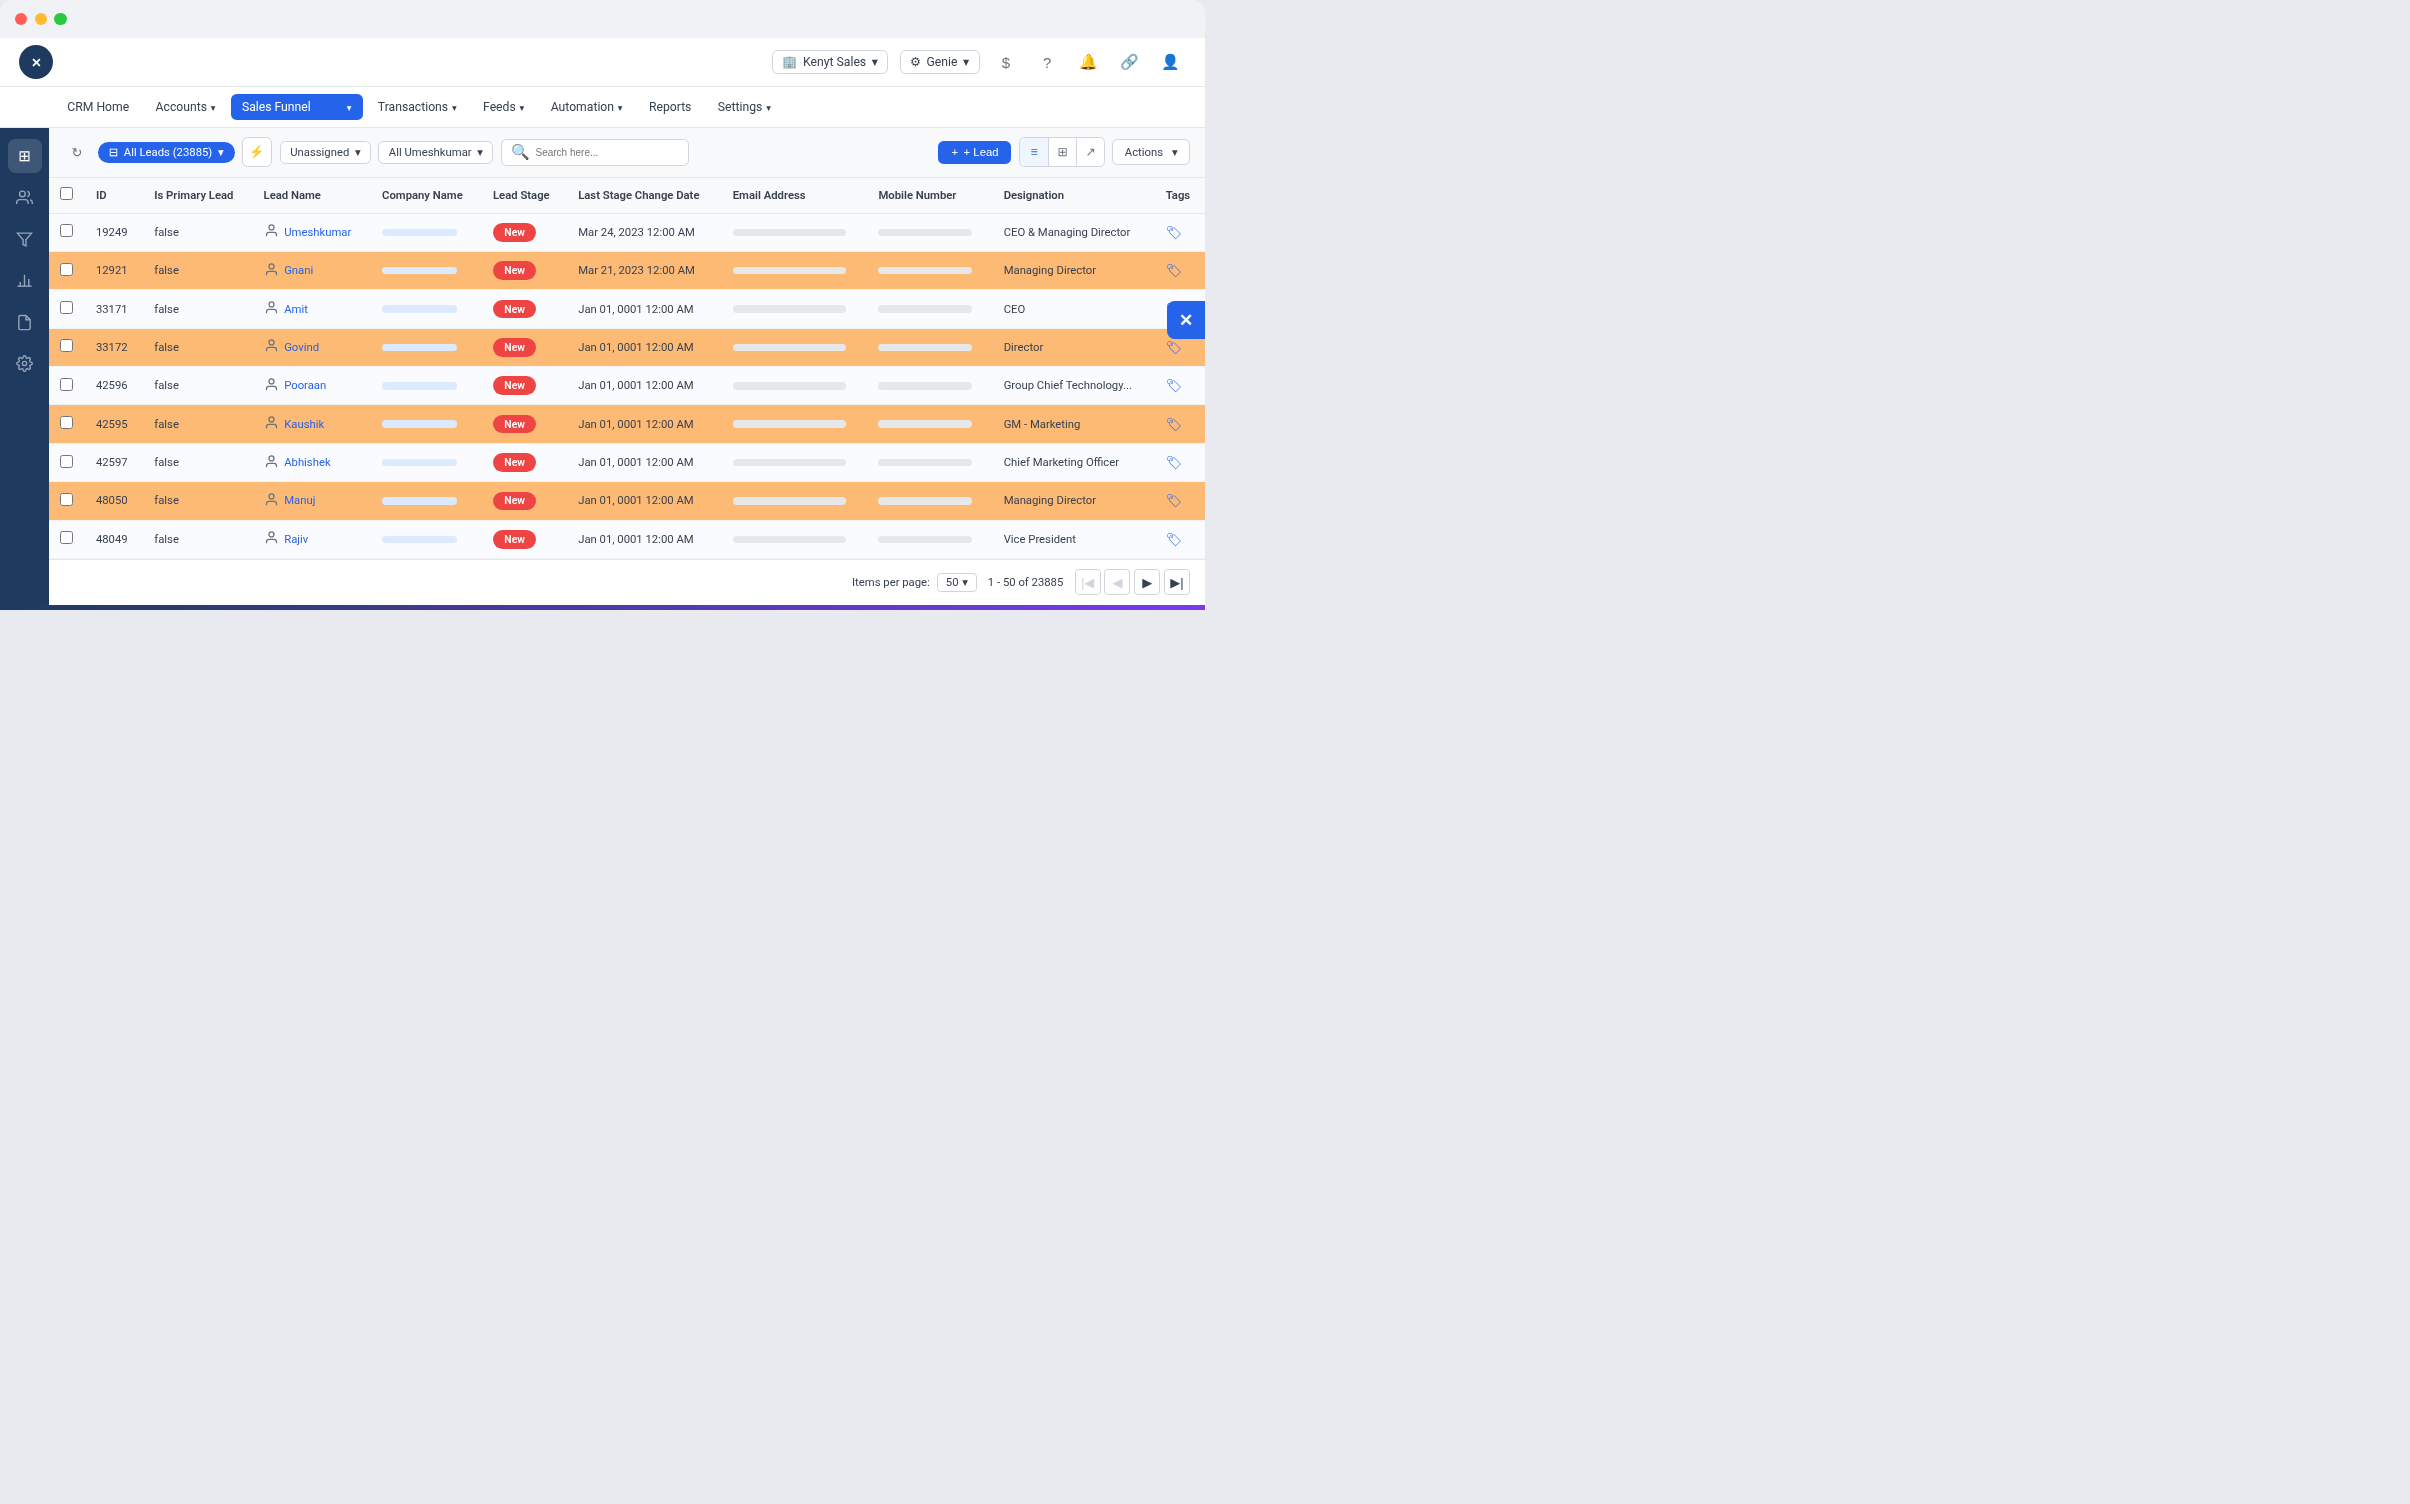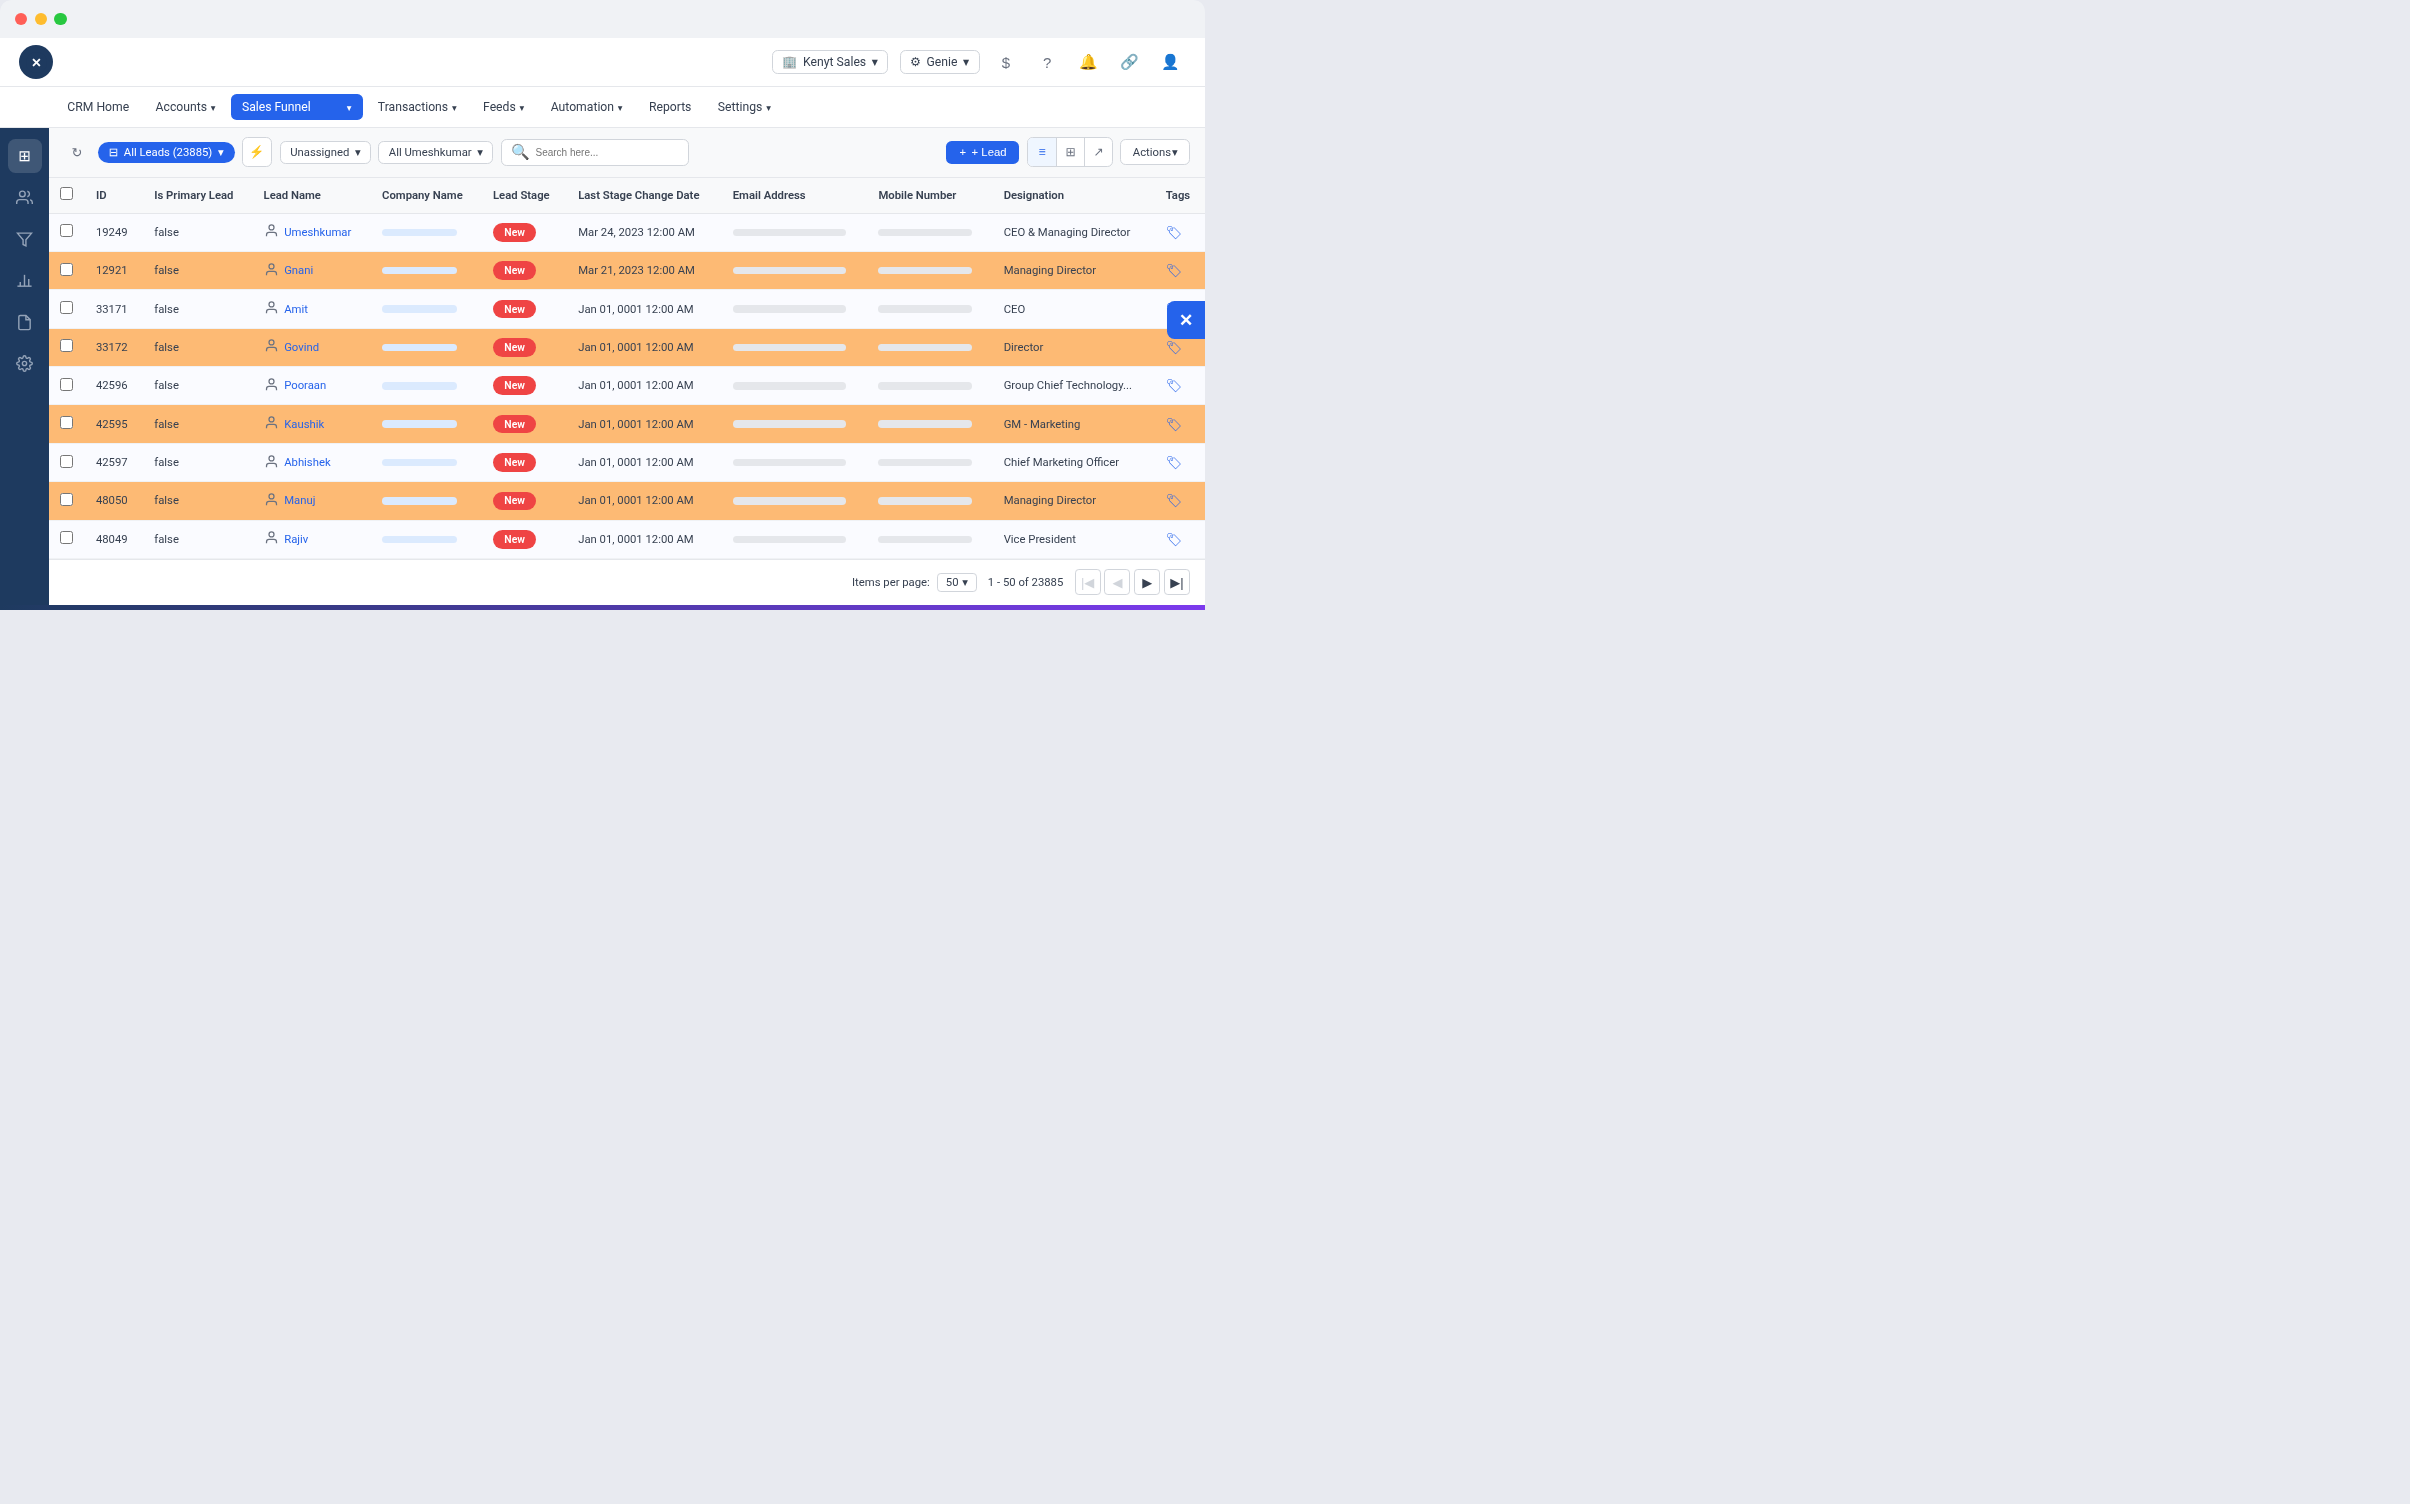--- a/index.html
+++ b/index.html
@@ -273,21 +273,21 @@
       color: #6b7280;
       font-size: 12.2px;
       border: none;
       background: transparent;
     }
     .view-btn.active { background: #eff6ff; color: #2563eb; }
     .view-btn + .view-btn { border-left: 0.9px solid #d1d5db; }
     .actions-btn {
       display: flex;
       align-items: center;
-      gap: 1px;
+      gap: 9px;
       border: 0.9px solid #d1d5db;
       border-radius: 5.6px;
       padding: 5.6px 11.3px;
       font-size: 11.3px;
       color: #374151;
       cursor: pointer;
       background: #fff;
       white-space: nowrap;
     }
 

